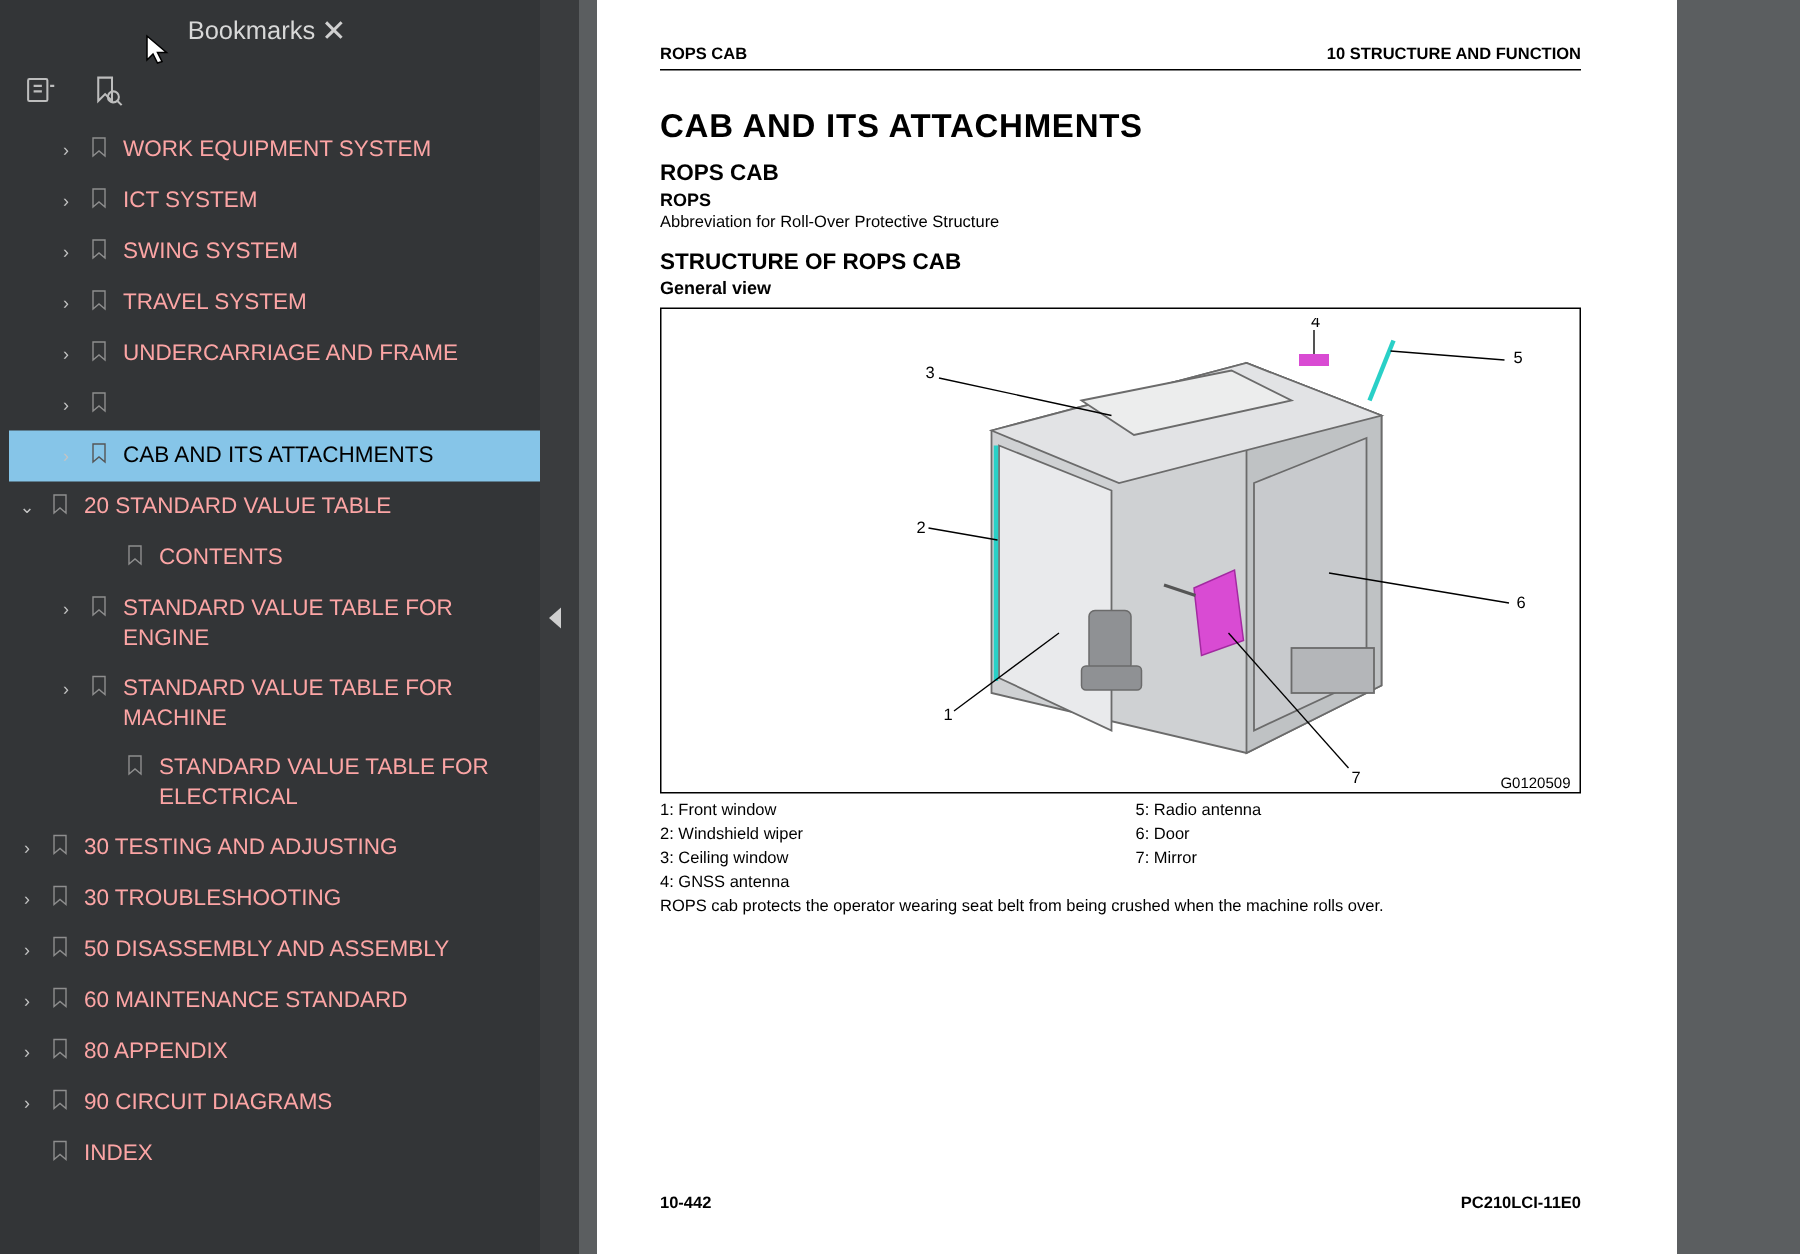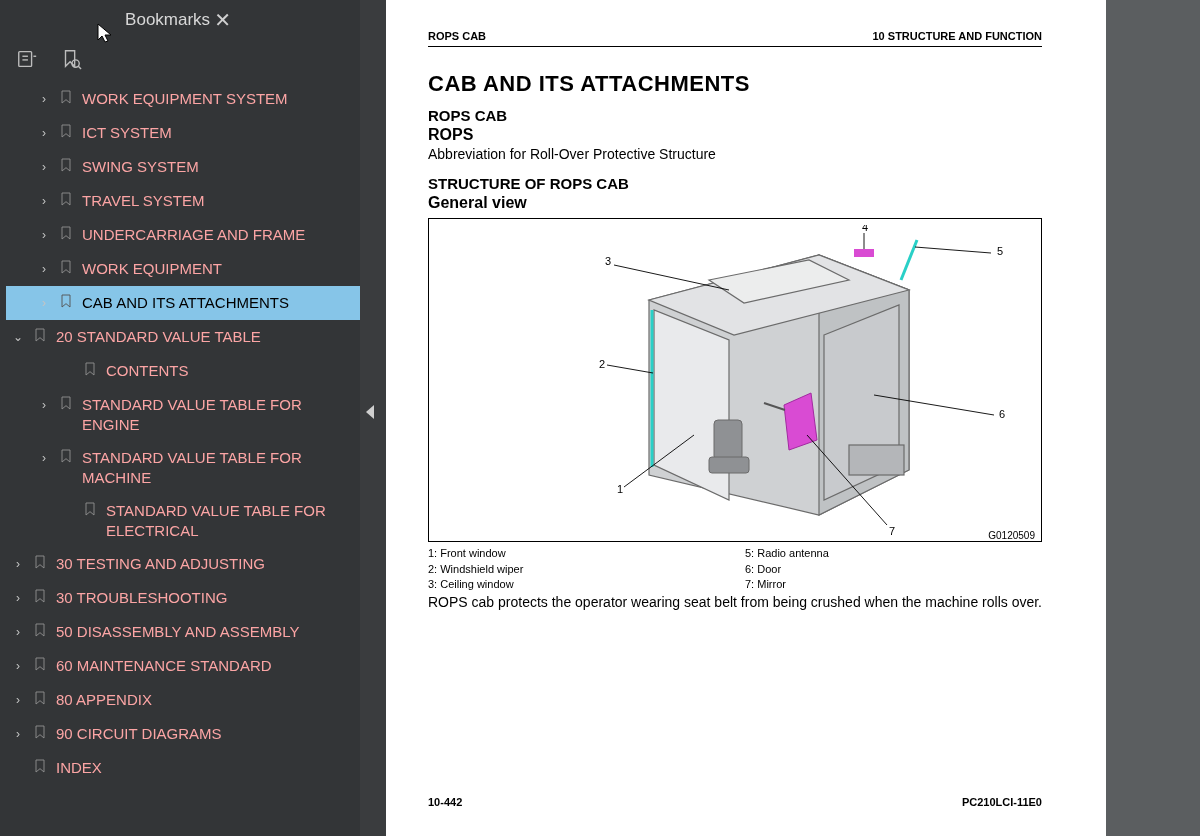--- a/index.html
+++ b/index.html
@@ -64,33 +64,33 @@
     border-top: 7px solid transparent; border-bottom: 7px solid transparent;
     border-right: 8px solid #cfcfcf;
   }
 
   
   .doc-area {
     flex: 1; background: #5b5e60; position: relative;
     display: flex; justify-content: flex-start; padding: 0;
   }
   .page {
-    background: #fff; width: 720px; height: 836px; margin-left: 0;
+    background: #fff; width: 720px; height: 836px; margin-left: 12px;
     padding: 30px 64px 20px 42px; position: relative;
     font-family: Arial, Helvetica, sans-serif; color: #000;
   }
   .running-head {
     display: flex; justify-content: space-between; font-size: 11px;
     font-weight: bold; border-bottom: none; margin-bottom: 4px;
   }
   .page hr.ruling { border: none; border-top: 1.2px solid #000; margin: 2px 0 24px 0; }
   h1.doc-h1 { font-size: 22px; font-weight: 800; letter-spacing: 0.5px; margin-bottom: 10px; }
   h2.doc-h2 { font-size: 15px; font-weight: 800; margin-bottom: 2px; }
-  h3.doc-h3 { font-size: 16px; font-weight: 800; margin-bottom: 1px; }
-  p.body   { font-size: 14px; line-height: 1.4; margin-bottom: 10px; }
+  h3.doc-h3 { font-size: 12px; font-weight: 800; margin-bottom: 1px; }
+  p.body   { font-size: 11px; line-height: 1.4; margin-bottom: 10px; }
 
   .figure-box {
     border: 1.2px solid #000; width: 100%; height: 324px; position: relative;
     margin-top: 6px;
   }
   .fig-code { position: absolute; right: 6px; bottom: 0; font-size: 10px; }
 
   .legend {
     display: flex; gap: 20px; font-size: 11px; margin-top: 4px;
   }
@@ -171,21 +171,20 @@
         <span class="bm-icon"><svg viewBox="0 0 24 24">
             <path d="M6 3 H18 V21 L12 16 L6 21 Z"></path>
           </svg></span>
         <span class="label">UNDERCARRIAGE AND FRAME</span>
       </div>
       <div class="node indent-1">
         <span class="chevron">›</span>
         <span class="bm-icon"><svg viewBox="0 0 24 24">
             <path d="M6 3 H18 V21 L12 16 L6 21 Z"></path>
           </svg></span>
-        <span class="label">WORK EQUIPMENT</span>
       </div>
       <div class="node indent-1 selected">
         <span class="chevron">›</span>
         <span class="bm-icon"><svg viewBox="0 0 24 24">
             <path d="M6 3 H18 V21 L12 16 L6 21 Z"></path>
           </svg></span>
         <span class="label">CAB AND ITS ATTACHMENTS</span>
       </div>
       <div class="node indent-0">
         <span class="chevron">⌄</span>
@@ -345,20 +344,21 @@
         </g>
       </svg>
       <span class="fig-code">G0120509</span>
     </div>
 
     <div class="legend">
       <div class="col" id="legend-left">
           <div>1: Front window</div>
           <div>2: Windshield wiper</div>
           <div>3: Ceiling window</div>
+          <div>4: GNSS antenna</div>
         </div>
       <div class="col" id="legend-right">
           <div>5: Radio antenna</div>
           <div>6: Door</div>
           <div>7: Mirror</div>
         </div>
     </div>
 
     <p class="body">ROPS cab protects the operator wearing seat belt from being crushed when the machine rolls over.</p>
 

